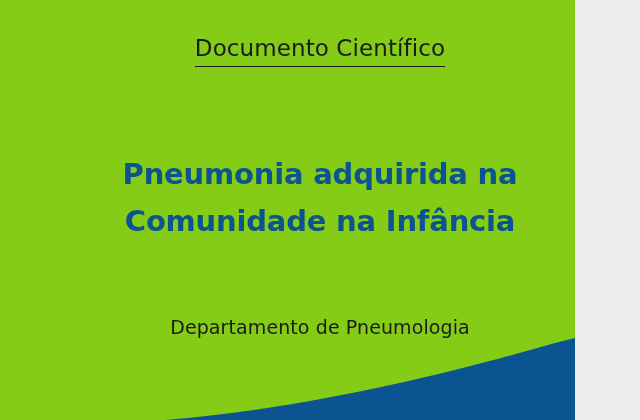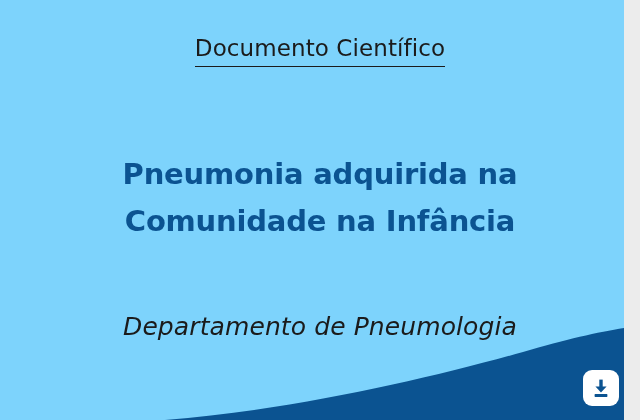--- a/index.html
+++ b/index.html
@@ -8,23 +8,23 @@
   }
   body {
     width: 640px;
     height: 420px;
     font-family: "DejaVu Sans", sans-serif;
     background: #ececec;
     overflow: hidden;
   }
   #card {
     position: relative;
-    width: 624px;
+    width: 575px;
     height: 420px;
-    background: #7dd3fc;
+    background: #84cc16;
     overflow: hidden;
   }
 
   
   #eyebrow-wrap {
     position: absolute;
     top: 34px;
     left: 0;
     width: 640px;
     text-align: center;
@@ -56,27 +56,26 @@
     white-space: pre-line;
   }
 
   
   #subtitle {
     position: absolute;
     top: 311px;
     left: 0;
     width: 640px;
     text-align: center;
-    font-size: 25px;
+    font-size: 19px;
     line-height: 32px;
     font-weight: 400;
     color: #1b1b1b;
     letter-spacing: 0.1px;
     white-space: nowrap;
-    font-style: italic;
   }
 
   
   #wave {
     position: absolute;
     left: 0;
     top: 0;
     width: 640px;
     height: 420px;
     pointer-events: none;

